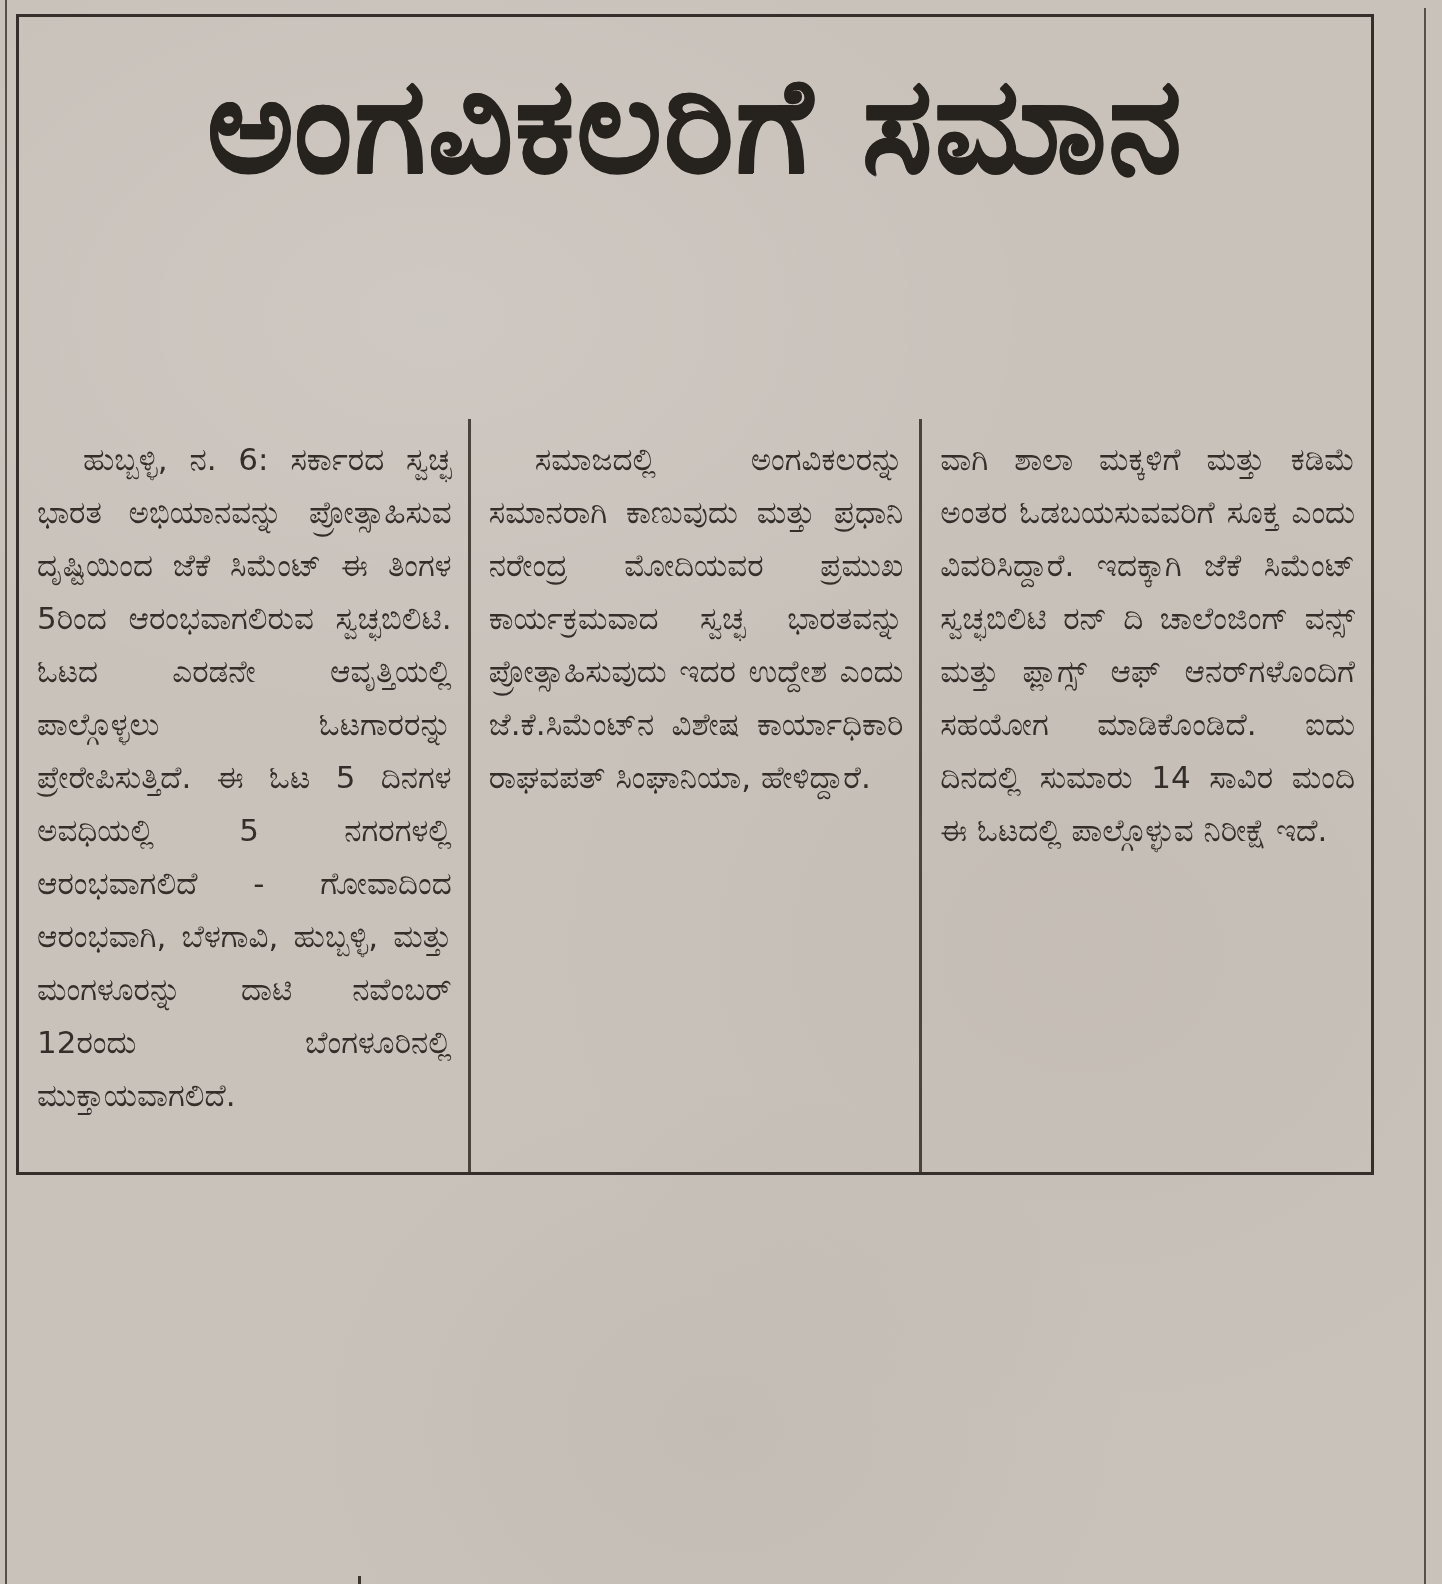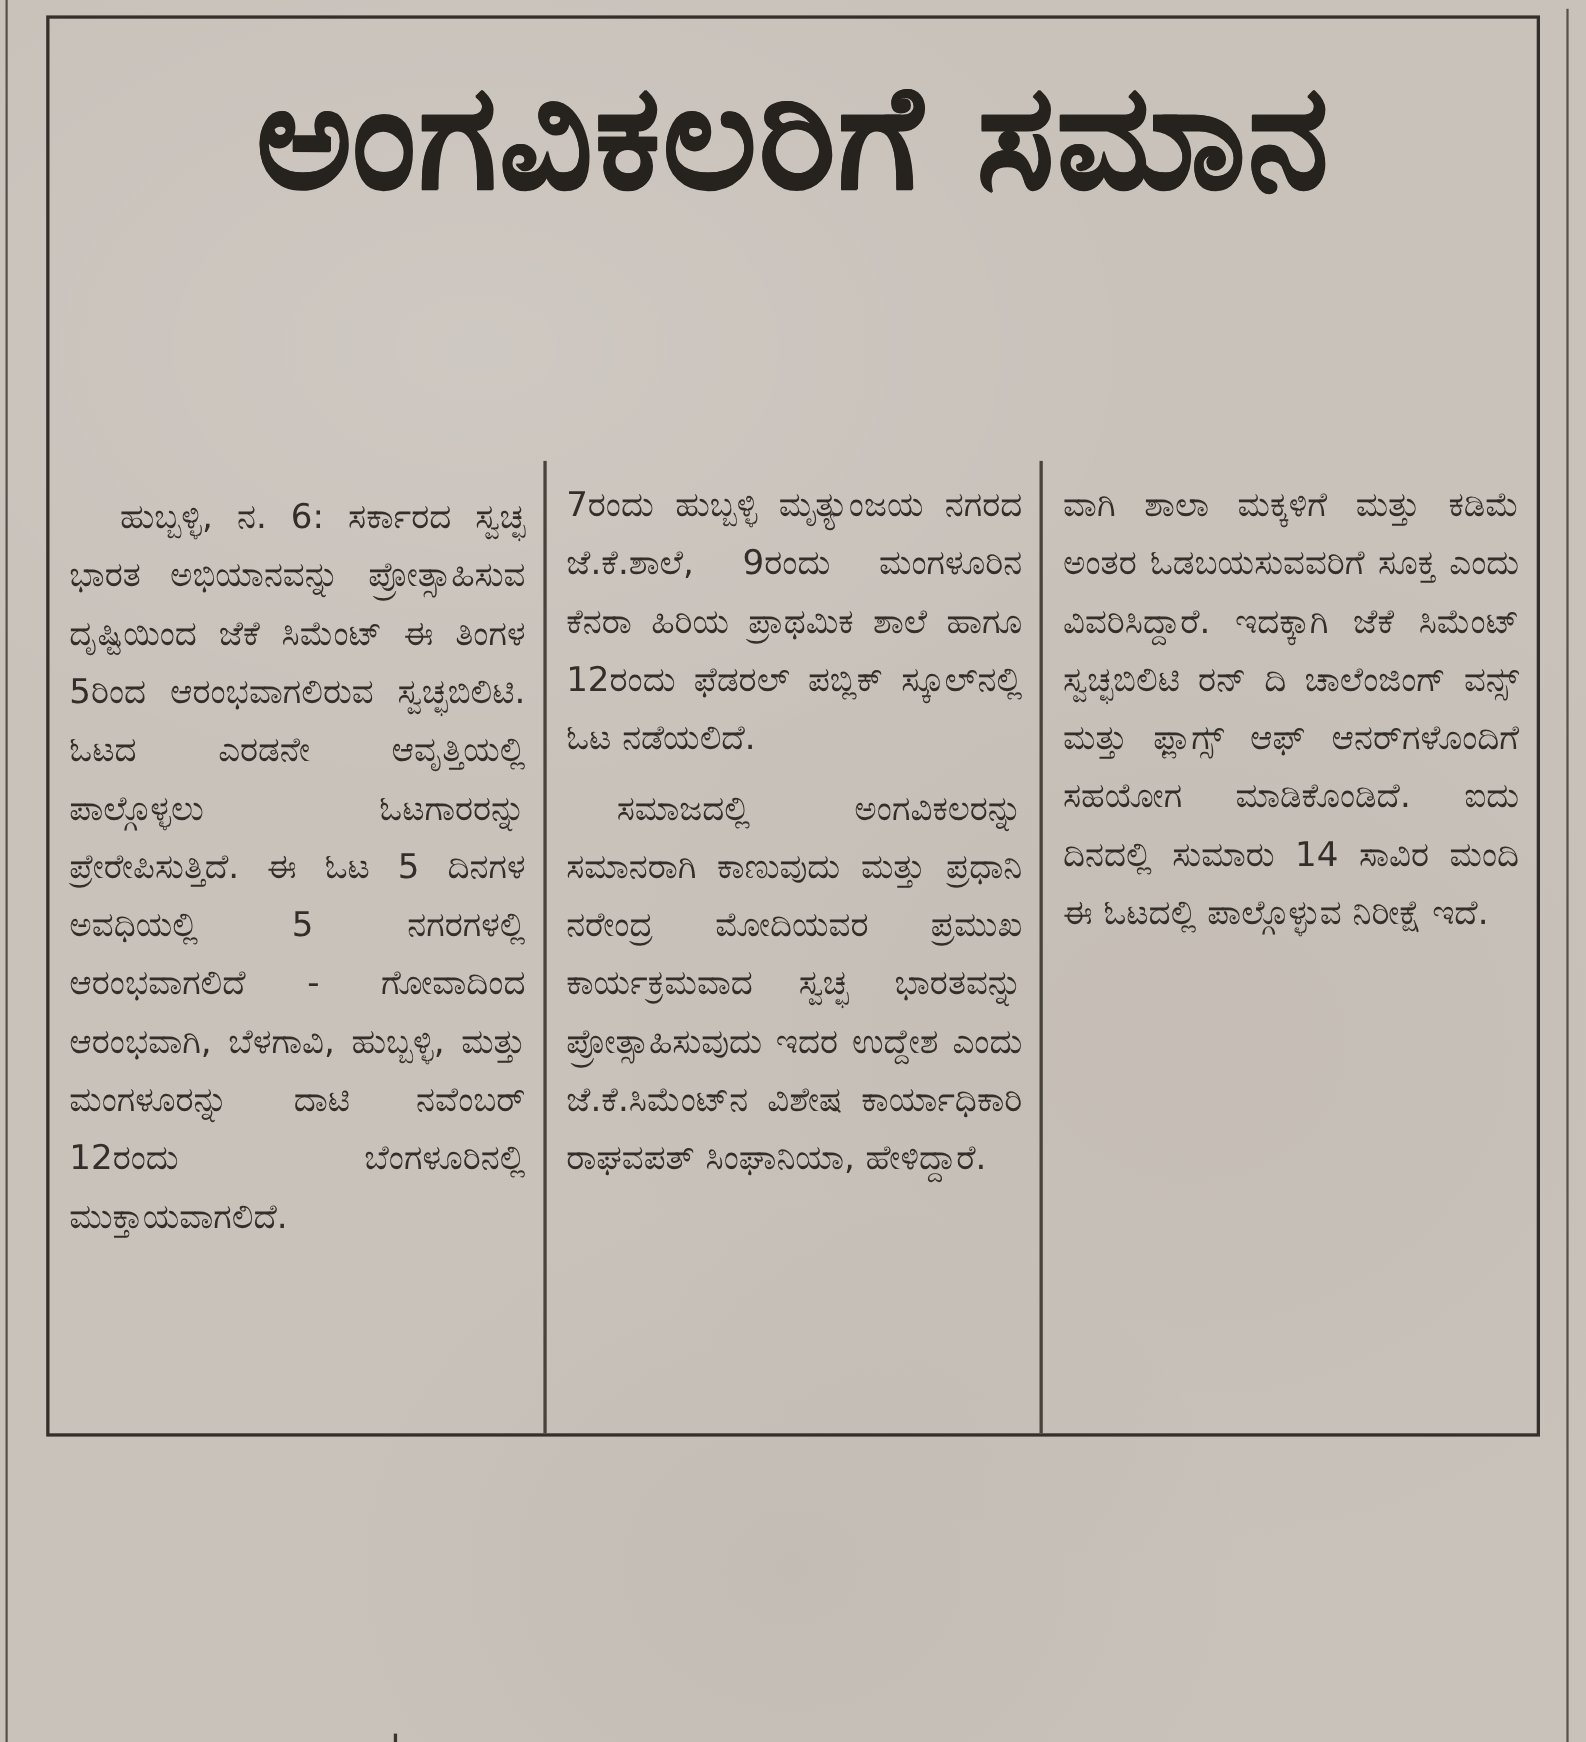--- a/index.html
+++ b/index.html
@@ -14,21 +14,21 @@
     background:
       radial-gradient(ellipse 900px 600px at 30% 20%, rgba(255,255,255,.10), rgba(0,0,0,0) 70%),
       radial-gradient(ellipse 800px 700px at 75% 60%, rgba(120,100,90,.06), rgba(0,0,0,0) 70%),
       radial-gradient(ellipse 600px 500px at 50% 90%, rgba(90,80,70,.05), rgba(0,0,0,0) 70%),
       #c9c2bb;
   }
   .rule{position:absolute;top:0;bottom:0;width:2px;background:#55504a;}
   .rule-left{left:5px;}
   .rule-right{left:1424px;top:8px;}
   .article-box{
-    position:absolute;left:42px;top:14px;width:1358px;height:1292px;
+    position:absolute;left:16px;top:14px;width:1358px;height:1161px;
     border:3px solid #342f2a;box-sizing:border-box;
   }
   .headline{
     position:absolute;top:0;left:0;right:0;height:402px;
     text-align:center;color:#26221d;font-weight:bold;
     padding-top:14px;box-sizing:border-box;
   }
   .hl1,.hl2{
     font-size:132px;line-height:188px;white-space:nowrap;
     letter-spacing:2px;
@@ -41,21 +41,21 @@
   .col{
     flex:1 1 0;padding:14px 16px 0 18px;box-sizing:border-box;
     color:#332e29;overflow:hidden;
   }
   .col + .col{border-left:3px solid #4a433c;}
   .col p{
     margin:0;font-size:31px;line-height:53px;
     text-align:justify;text-justify:inter-word;
     font-family:"DejaVu Sans",sans-serif;
   }
-  .col p.indent{text-indent:46px;margin-top:11px;}
+  .col p.indent{text-indent:46px;}
   .col p.cont{text-indent:0;}
   .below-tick{
     position:absolute;left:358px;top:1576px;width:3px;height:8px;background:#3a352f;
   }
 </style>
 </head>
 <body>
 
 <div class="page">
   <div class="rule rule-left"></div>
@@ -63,21 +63,20 @@
 
   <div class="article-box">
     <div class="headline">
       <div class="hl1">ಅಂಗವಿಕಲರಿಗೆ ಸಮಾನ</div>
     </div>
     <div class="columns">
       <div class="col">
           <p class="indent">ಹುಬ್ಬಳ್ಳಿ, ನ. 6: ಸರ್ಕಾರದ ಸ್ವಚ್ಛ ಭಾರತ ಅಭಿಯಾನವನ್ನು ಪ್ರೋತ್ಸಾಹಿಸುವ ದೃಷ್ಟಿಯಿಂದ ಜೆಕೆ ಸಿಮೆಂಟ್ ಈ ತಿಂಗಳ 5ರಿಂದ ಆರಂಭವಾಗಲಿರುವ ಸ್ವಚ್ಛಬಿಲಿಟಿ. ಓಟದ ಎರಡನೇ ಆವೃತ್ತಿಯಲ್ಲಿ ಪಾಲ್ಗೊಳ್ಳಲು ಓಟಗಾರರನ್ನು ಪ್ರೇರೇಪಿಸುತ್ತಿದೆ. ಈ ಓಟ 5 ದಿನಗಳ ಅವಧಿಯಲ್ಲಿ 5 ನಗರಗಳಲ್ಲಿ ಆರಂಭವಾಗಲಿದೆ - ಗೋವಾದಿಂದ ಆರಂಭವಾಗಿ, ಬೆಳಗಾವಿ, ಹುಬ್ಬಳ್ಳಿ, ಮತ್ತು ಮಂಗಳೂರನ್ನು ದಾಟಿ ನವೆಂಬರ್ 12ರಂದು ಬೆಂಗಳೂರಿನಲ್ಲಿ ಮುಕ್ತಾಯವಾಗಲಿದೆ.</p>
         </div>
       <div class="col">
-          <p class="cont">7ರಂದು ಹುಬ್ಬಳ್ಳಿ ಮೃತ್ಯುಂಜಯ ನಗರದ ಜೆ.ಕೆ.ಶಾಲೆ, 9ರಂದು ಮಂಗಳೂರಿನ ಕೆನರಾ ಹಿರಿಯ ಪ್ರಾಥಮಿಕ ಶಾಲೆ ಹಾಗೂ 12ರಂದು ಫೆಡರಲ್ ಪಬ್ಲಿಕ್ ಸ್ಕೂಲ್‌ನಲ್ಲಿ ಓಟ ನಡೆಯಲಿದೆ.</p>
           <p class="indent">ಸಮಾಜದಲ್ಲಿ ಅಂಗವಿಕಲರನ್ನು ಸಮಾನರಾಗಿ ಕಾಣುವುದು ಮತ್ತು ಪ್ರಧಾನಿ ನರೇಂದ್ರ ಮೋದಿಯವರ ಪ್ರಮುಖ ಕಾರ್ಯಕ್ರಮವಾದ ಸ್ವಚ್ಛ ಭಾರತವನ್ನು ಪ್ರೋತ್ಸಾಹಿಸುವುದು ಇದರ ಉದ್ದೇಶ ಎಂದು ಜೆ.ಕೆ.ಸಿಮೆಂಟ್‌ನ ವಿಶೇಷ ಕಾರ್ಯಾಧಿಕಾರಿ ರಾಘವಪತ್ ಸಿಂಘಾನಿಯಾ, ಹೇಳಿದ್ದಾರೆ.</p>
         </div>
       <div class="col">
           <p class="cont">ವಾಗಿ ಶಾಲಾ ಮಕ್ಕಳಿಗೆ ಮತ್ತು ಕಡಿಮೆ ಅಂತರ ಓಡಬಯಸುವವರಿಗೆ ಸೂಕ್ತ ಎಂದು ವಿವರಿಸಿದ್ದಾರೆ. ಇದಕ್ಕಾಗಿ ಜೆಕೆ ಸಿಮೆಂಟ್ ಸ್ವಚ್ಛಬಿಲಿಟಿ ರನ್ ದಿ ಚಾಲೆಂಜಿಂಗ್ ವನ್ಸ್ ಮತ್ತು ಫ್ಲಾಗ್ಸ್ ಆಫ್ ಆನರ್‌ಗಳೊಂದಿಗೆ ಸಹಯೋಗ ಮಾಡಿಕೊಂಡಿದೆ. ಐದು ದಿನದಲ್ಲಿ ಸುಮಾರು 14 ಸಾವಿರ ಮಂದಿ ಈ ಓಟದಲ್ಲಿ ಪಾಲ್ಗೊಳ್ಳುವ ನಿರೀಕ್ಷೆ ಇದೆ.</p>
         </div>
     </div>
   </div>
 
   <div class="below-tick"></div>
 </div>

